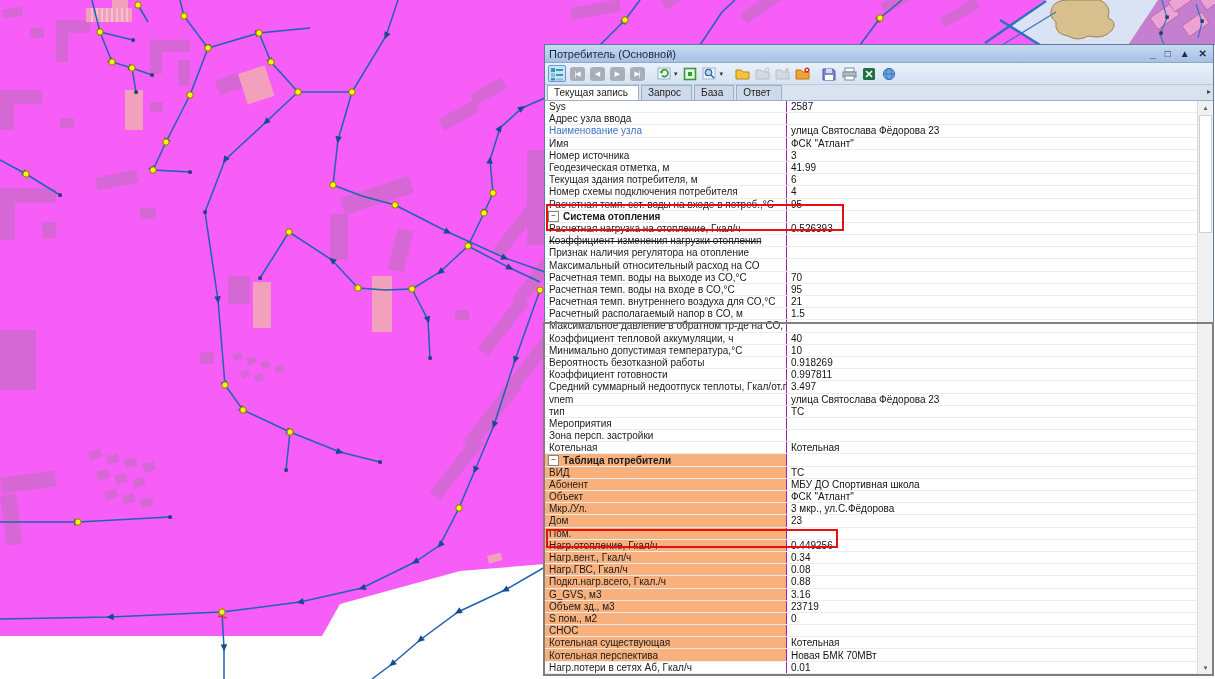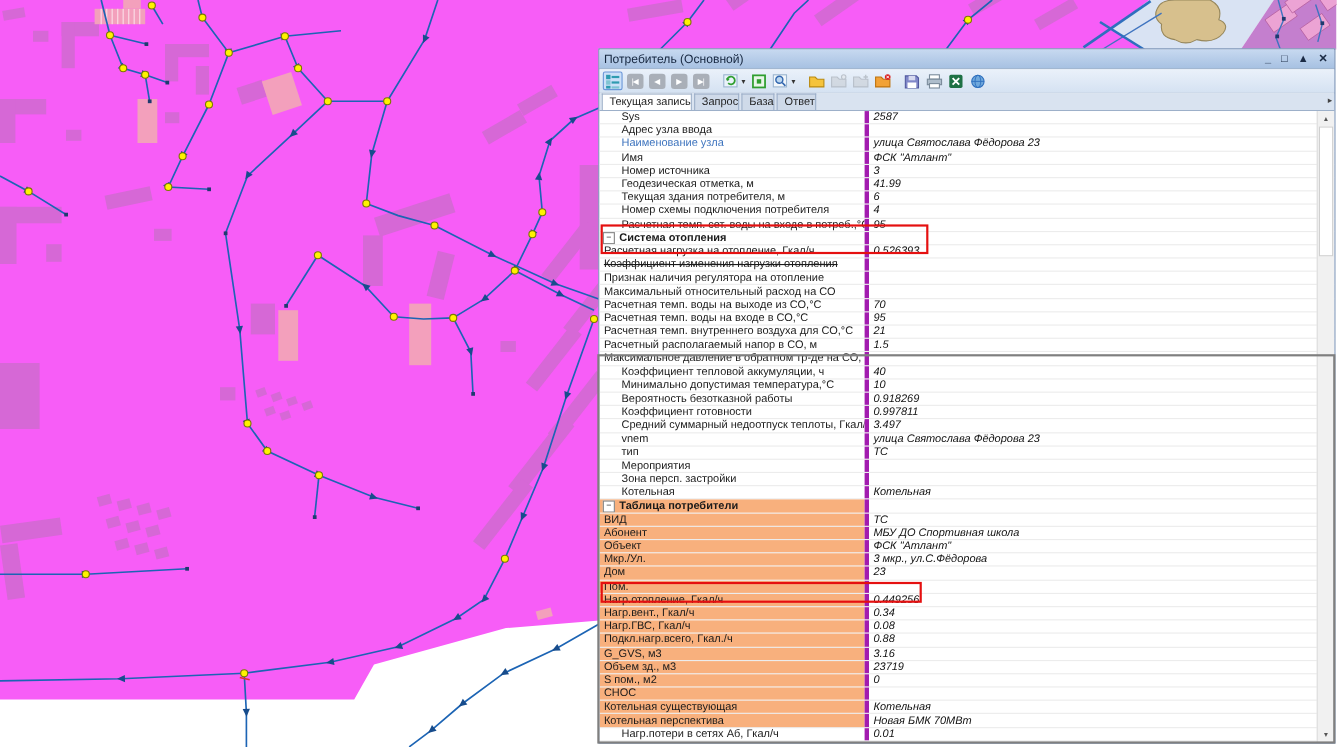--- a/index.html
+++ b/index.html
@@ -35,33 +35,33 @@
        border:1px solid transparent;border-radius:2px;box-sizing:border-box;}
   .tbtn.sel{background:#CCE0F8;border-color:#6A96D8;}
   .navbtn span{display:flex;align-items:center;justify-content:center;
        width:15px;height:14px;background:#A9AFB8;color:#fff;border-radius:3px;
        font-size:7px;letter-spacing:-1px;}
   .caret{font-size:7px;color:#333;margin:0 1px 0 -1px;}
   .gap{width:5px;}
 
   .tabs{height:15px;flex:0 0 15px;background:#D9E3F0;display:flex;align-items:flex-end;
        border-bottom:1px solid #9DB0C9;position:relative;}
-  .tab{padding:1px 0 1px 6px;font-size:10px;color:#222;background:#CFDAE9;
+  .tab{padding:1px 10px 1px 6px;font-size:10px;color:#222;background:#CFDAE9;
        border:1px solid #9DB0C9;border-bottom:none;margin-left:2px;height:12px;line-height:12px;}
   .tab.active{background:#fff;font-weight:normal;}
   .tab-overflow{position:absolute;right:2px;top:2px;font-size:8px;color:#444;line-height:10px;}
 
   
   .grid{flex:1;position:relative;overflow:hidden;background:#fff;}
   .rows{position:absolute;left:0;top:0;right:0;}
   .row{display:flex;height:12.19px;box-sizing:border-box;border-bottom:1px solid #ECECEC;}
   .cell{overflow:hidden;white-space:nowrap;line-height:11px;display:flex;align-items:center;}
-  .cell.label{width:241px;flex:0 0 241px;padding-left:20px;box-sizing:border-box;color:#1a1a1a;}
+  .cell.label{width:241px;flex:0 0 241px;padding-left:4px;box-sizing:border-box;color:#1a1a1a;}
   .cell.label.child{padding-left:4px;}
-  .cell.value{flex:1;border-left:4px solid #a21caf;padding-left:4px;color:#111;font-style:italic;}
+  .cell.value{flex:1;border-left:1px solid #a21caf;padding-left:4px;color:#111;}
   .row.section .cell.label{font-weight:bold;padding-left:2px;}
   .row.orange .cell.label{background:var(--orange);}
   .cell.label.blue span{color:#3E74BE;}
   .cell.label.strike span{text-decoration:line-through;}
   .expander{display:inline-block;width:9px;height:9px;border:1px solid #848484;background:#fff;
        font-size:8px;line-height:7px;text-align:center;margin:0 4px 0 1px;font-weight:normal;}
 
   
   .vscroll{position:absolute;top:0;right:0;bottom:0;width:15px;background:#F1F1F1;
        border-left:1px solid #DCDCDC;display:flex;flex-direction:column;align-items:center;}

